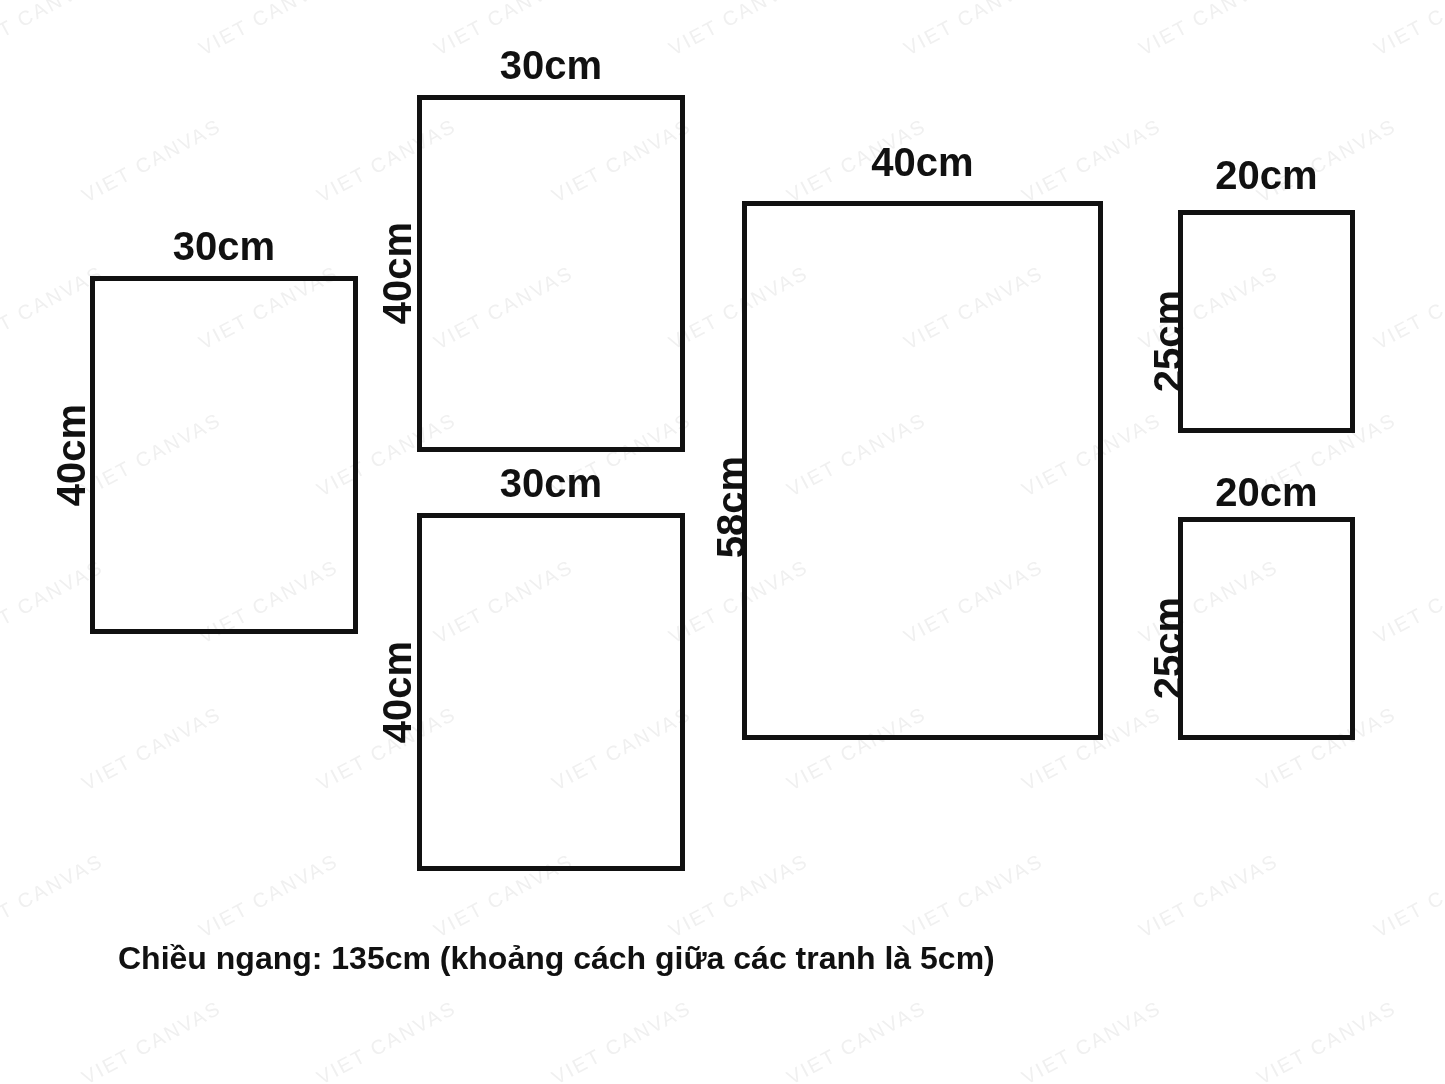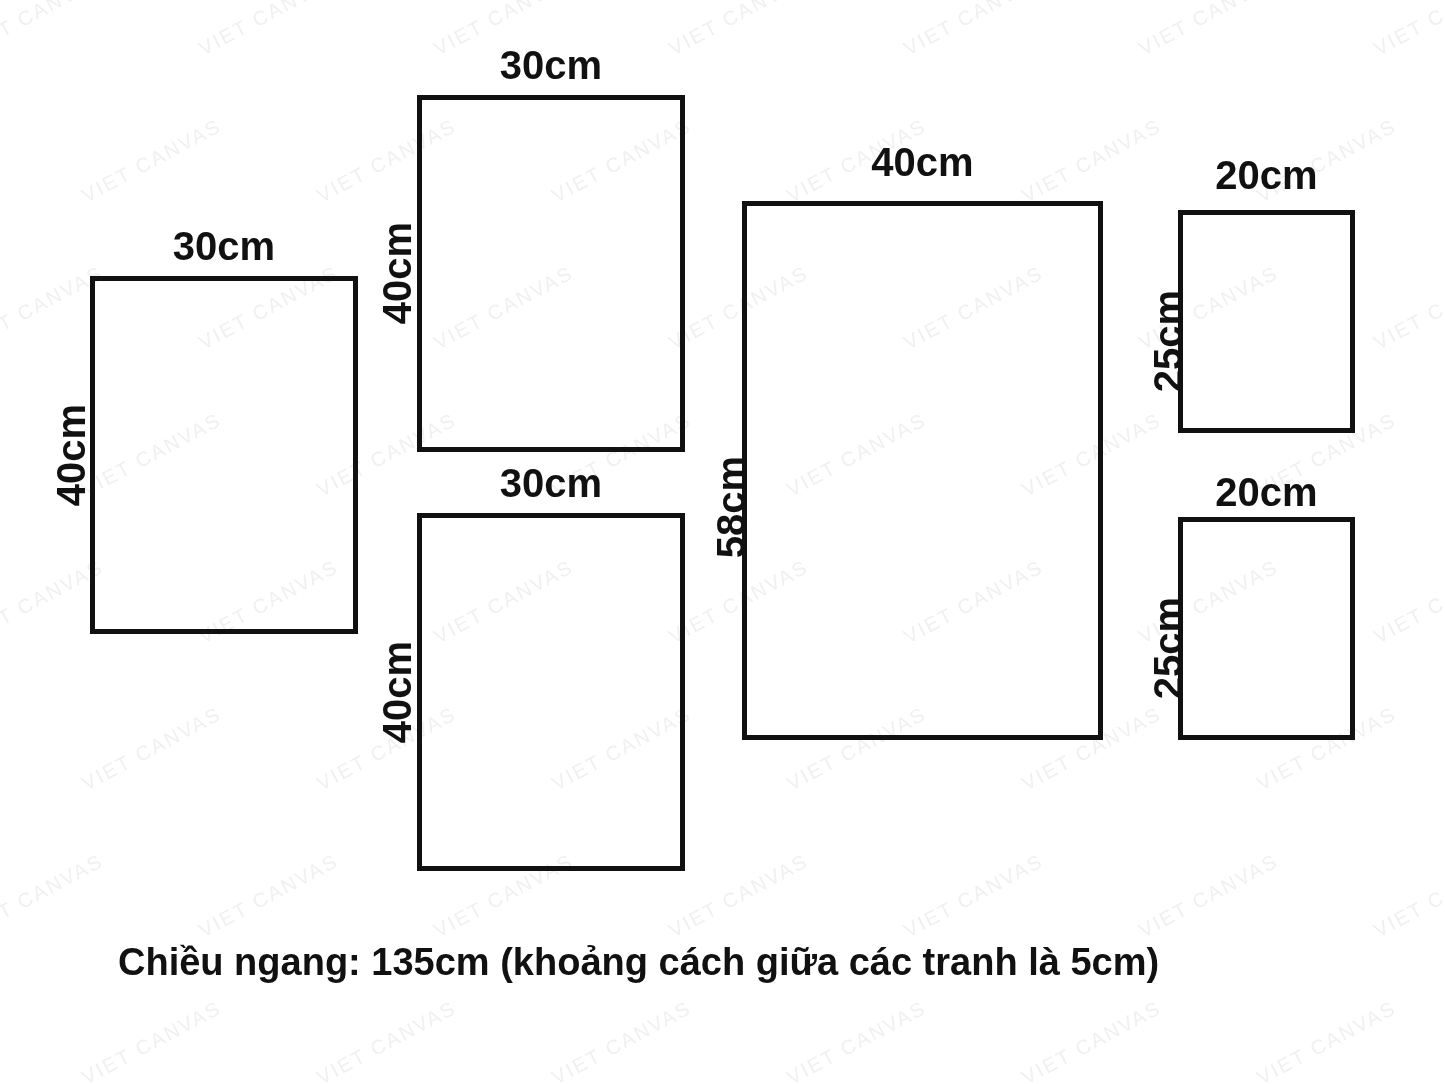--- a/index.html
+++ b/index.html
@@ -72,21 +72,21 @@
     transform: rotate(-90deg);
     transform-origin: center center;
   }
 
   
   .caption {
     position: absolute;
     z-index: 4;
     font-family: "Liberation Sans", sans-serif;
     font-weight: bold;
-    font-size: 38px;
+    font-size: 32px;
     line-height: 1.28;
     color: #111111;
     white-space: nowrap;
   }
   .caption .line { display: block; }
 </style>
 </head>
 <body>
 
 <div id="stage">

